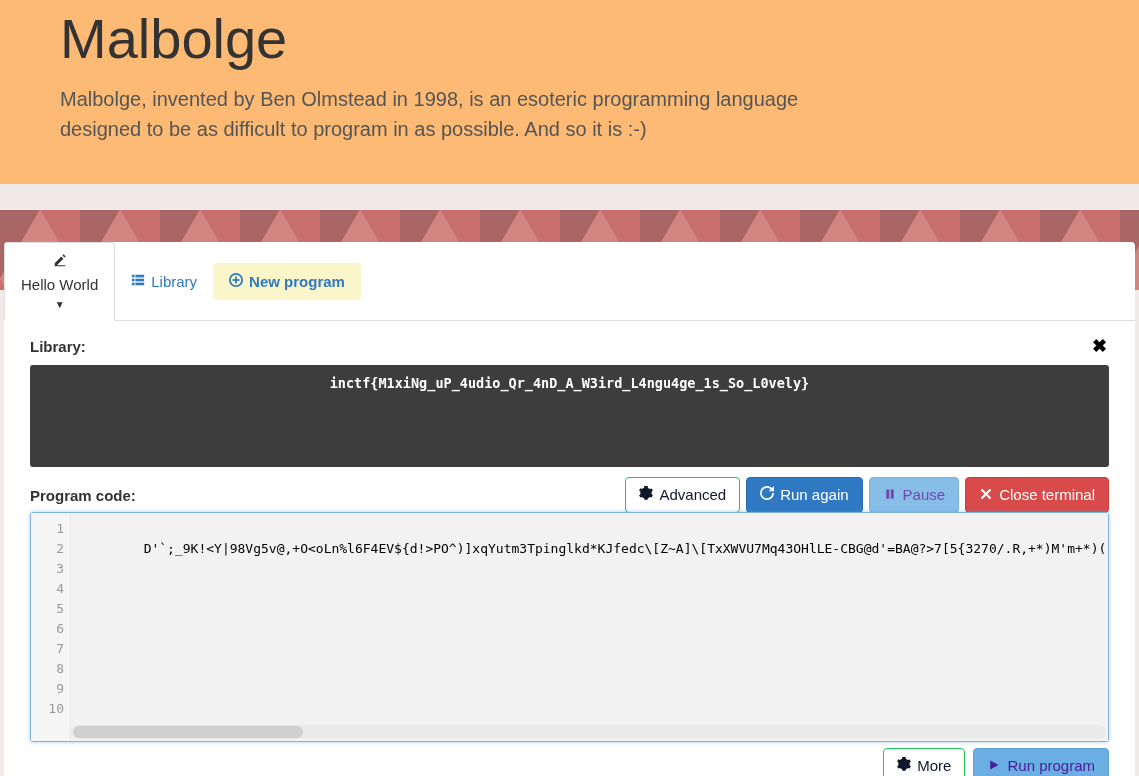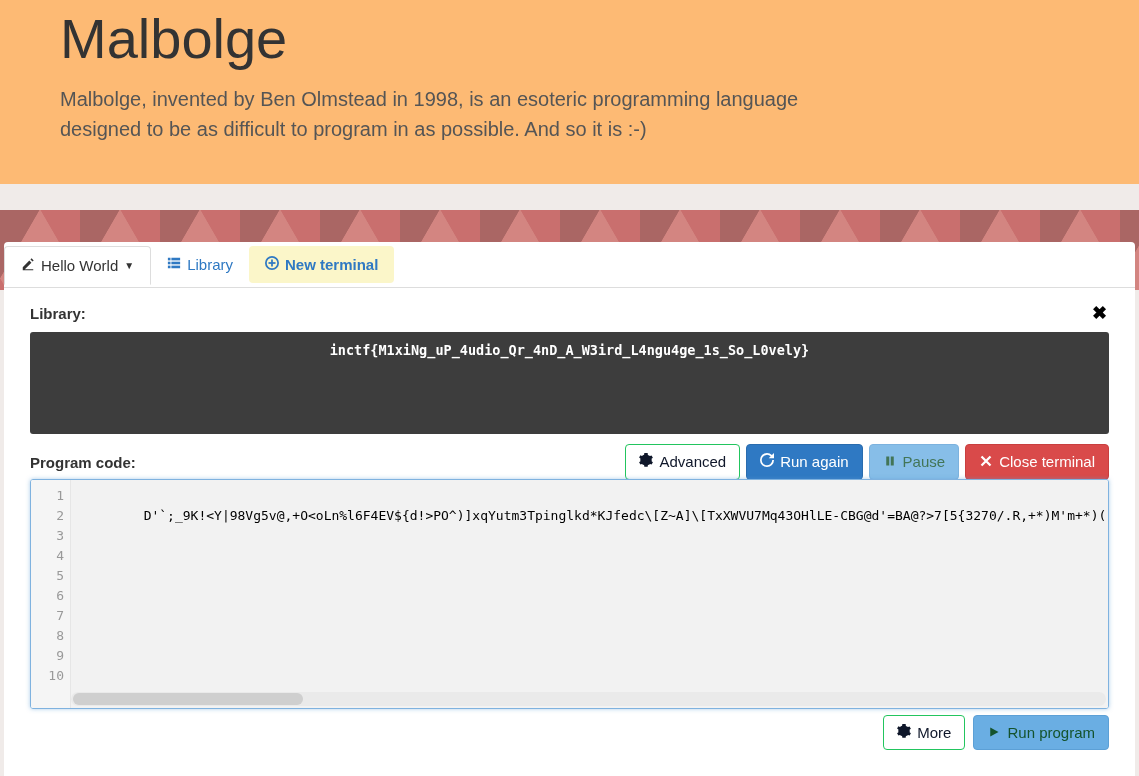--- a/index.html
+++ b/index.html
@@ -69,20 +69,21 @@
     gap: 6px;
     white-space: nowrap;
   }
   .tab.active {
     color: #333;
     background: #fff;
     border: 1px solid #ddd;
     border-bottom: 1px solid #fff;
     border-radius: 4px 4px 0 0;
     margin-bottom: -1px;
+    flex-direction: column;
   }
   .tab.new-program {
     background: #fbf6c9;
     border-radius: 4px;
     margin: 4px 0;
     font-weight: 600;
   }
   .tab .caret {
     font-size: 10px;
   }
@@ -140,21 +141,21 @@
     color: #0f172a;
   }
   .btn-primary {
     background: #2f79c3;
     border-color: #2a6cae;
     color: #fff;
   }
   .btn-info {
     background: #6aaee3;
     border-color: #5ca0d6;
-    color: #14532d;
+    color: #4c1d95;
   }
   .btn-info.disabled { opacity: 0.8; }
   .btn-danger {
     background: #d94a4a;
     border-color: #c93f3f;
     color: #fff;
   }
   .program-label-row {
     display: flex;
     justify-content: space-between;
@@ -262,21 +263,21 @@
       <span>Library</span>
     </div>
     <div class="tab new-program">
       <span class="icon">
         <svg width="14" height="14" viewBox="0 0 16 16" fill="currentColor">
             <circle cx="8" cy="8" r="7" fill="none" stroke="currentColor" stroke-width="2"></circle>
             <rect x="7" y="4" width="2" height="8"></rect>
             <rect x="4" y="7" width="8" height="2"></rect>
           </svg>
       </span>
-      <span>New terminal</span>
+      <span>New program</span>
     </div>
   </div>
 
   <div class="content">
 
     <div class="terminal-row">
       <span class="section-label">Library:</span>
       <span class="close-x">✖</span>
     </div>
 

